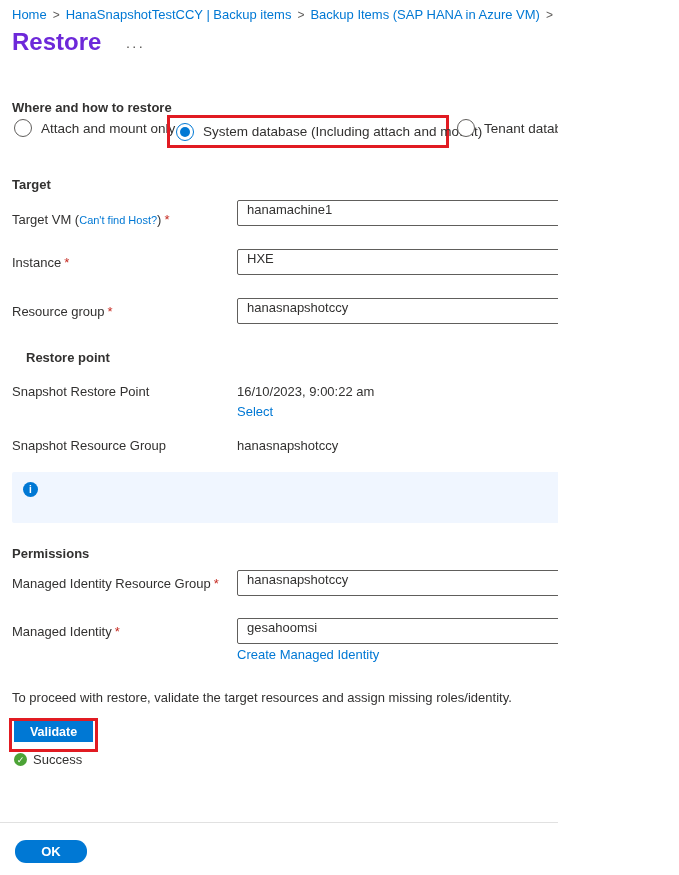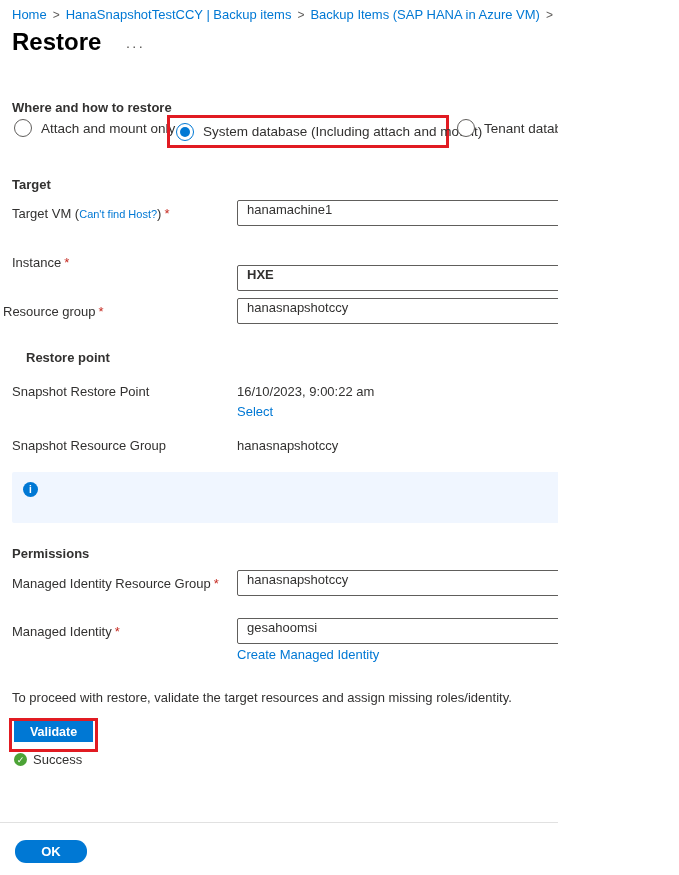--- a/index.html
+++ b/index.html
@@ -11,21 +11,21 @@
   .page { position:relative; width:558px; height:875px; background:#fff; overflow:hidden; }
   .abs { position:absolute; }
 
   
   .breadcrumb { top:7px; left:12px; font-size:13px; white-space:nowrap; }
   .crumb { color:var(--accent,#0078d4); cursor:pointer; text-decoration:none; }
   .crumb-sep { color:#605e5c; margin:0 6px; font-size:12px; }
 
   
   .title-row { top:28px; left:12px; display:flex; align-items:center; gap:24px; }
-  .page-title { font-size:24px; font-weight:700; color:#000000; }
+  .page-title { font-size:24px; font-weight:700; color:#6d28d9; }
   .more-btn { color:#605e5c; font-size:15px; letter-spacing:1.5px; cursor:pointer; padding-top:6px; }
 
   
   .sec-heading { font-size:13px; font-weight:700; color:#323130;text-align:right; }
   .h-where { top:100px; left:12px; }
   .h-target { top:177px; left:12px; }
   .h-rp { top:350px; left:12px;padding-left:14px; }
   .h-perm { top:546px; left:12px; }
 
   
@@ -36,30 +36,30 @@
   .radio-dot { width:10px; height:10px; border-radius:50%; background:var(--accent,#0078d4); }
   .opt1 { top:119px; left:14px; }
   .opt3 { top:119px; left:457px; }
   .hl-box { top:115px; left:167px; width:282px; height:33px; border:3px solid var(--highlight,#e11b22);
             display:flex; align-items:center; padding-left:6px; }
 
   
   .form-label { font-size:13px; color:#323130; white-space:nowrap; }
   .req { color:var(--required,#c52a21); margin-left:3px; }
   .small-link { font-size:11px; color:var(--accent,#0078d4); cursor:pointer; }
-  .lbl-tv   { top:206px; left:12px; }
+  .lbl-tv   { top:212px; left:12px; }
   .lbl-inst { top:255px; left:12px; }
-  .lbl-rg   { top:304px; left:3px; }
+  .lbl-rg   { top:304px; left:12px; }
   .lbl-mirg { top:576px; left:12px; }
   .lbl-mi   { top:624px; left:12px; }
 
   .dropdown { left:237px; width:406px; height:26px; border:1px solid #605e5c; border-radius:2px; background:#fff;
               display:flex; align-items:center; padding:0 30px 8px 9px; font-size:13px; cursor:pointer; }
   .dd-tv   { top:200px; }
-  .dd-inst { top:265px;font-weight:bold; }
+  .dd-inst { top:249px; }
   .dd-rg   { top:298px; }
   .dd-mirg { top:570px; }
   .dd-mi   { top:618px; }
   .chev { position:absolute; right:13px; top:8px; width:8px; height:8px;
           border-right:1.5px solid #605e5c; border-bottom:1.5px solid #605e5c; transform:rotate(45deg); }
 
   
   .lbl-srp { top:384px; left:12px; }
   .val-srp { top:384px; left:237px; font-size:13px; }
   .link-select { top:404px; left:237px; font-size:13px; color:var(--accent,#0078d4); cursor:pointer; }

